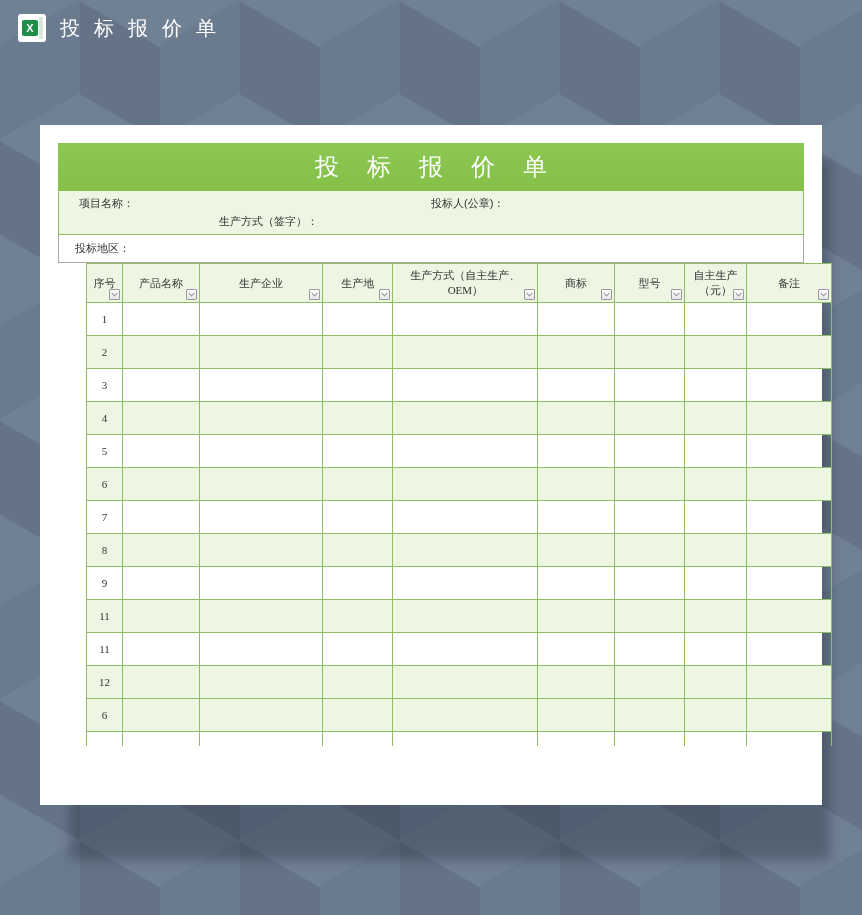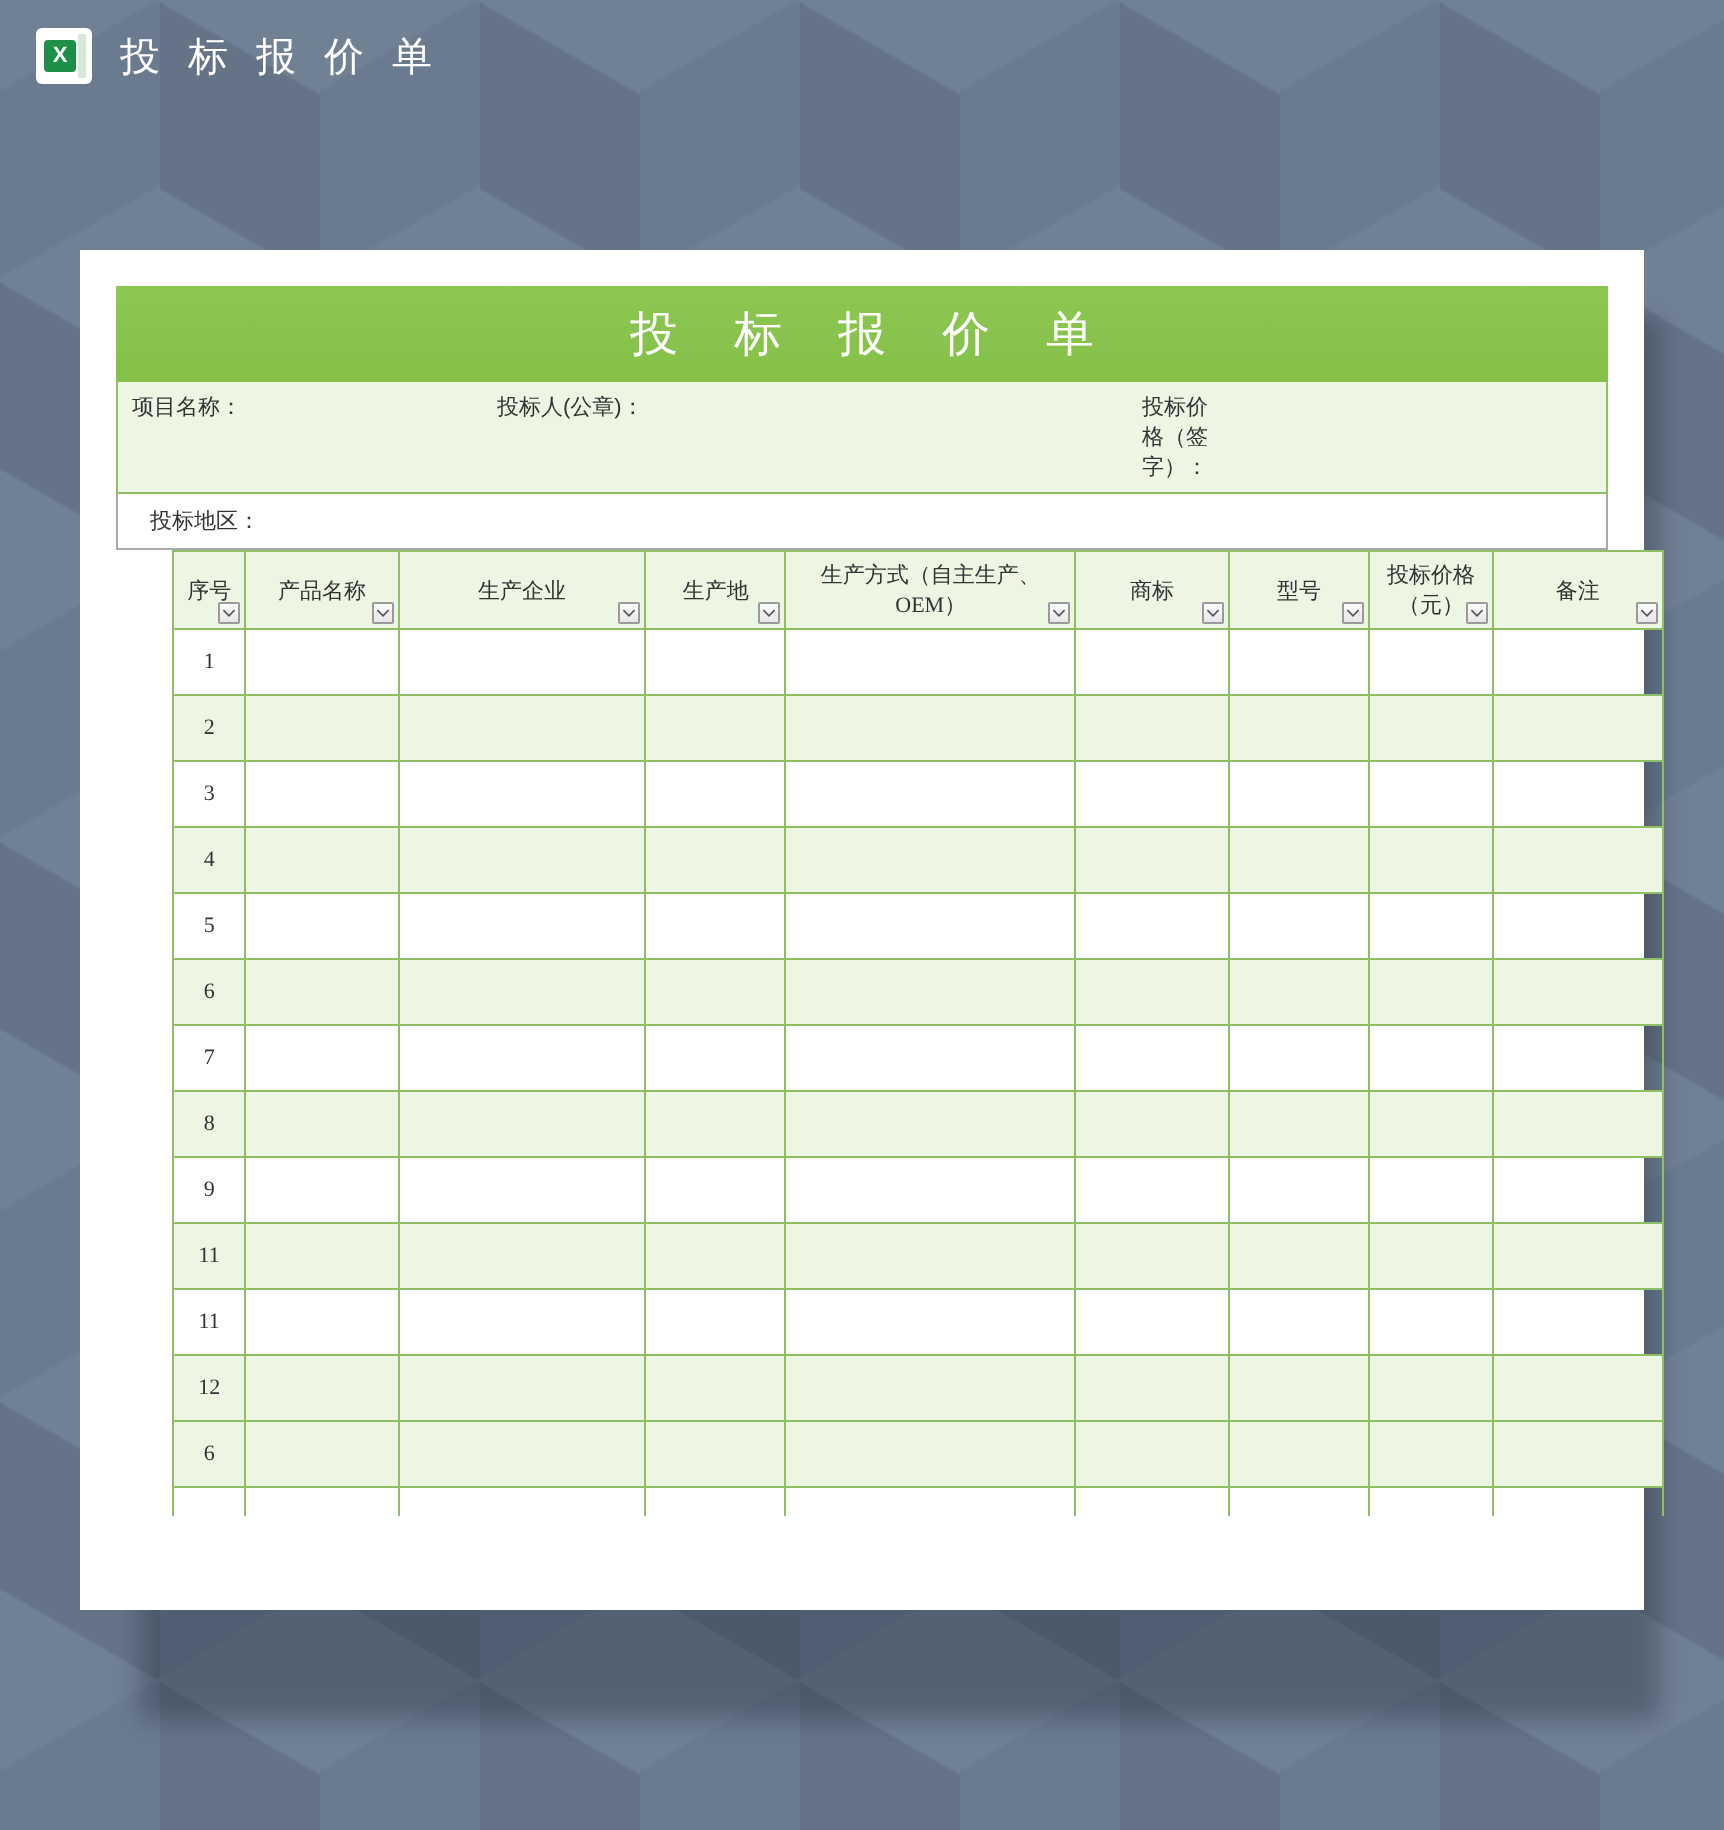--- a/index.html
+++ b/index.html
@@ -77,28 +77,28 @@
       height: 48px;
       display:flex; align-items:center; justify-content:center;
       color:#fff;
       font-size: 24px;
       letter-spacing: 28px;
       font-family: "SimSun","宋体",serif;
       padding-left: 28px;
     }
     .meta {
       display: grid;
-      grid-template-columns: 1fr 1fr 1fr 1fr;
+      grid-template-columns: 1fr 1fr;
       background: #edf6e3;
       border-left:1px solid #8fbf63;
       border-right:1px solid #8fbf63;
       border-bottom:1px solid #8fbf63;
       font-size: 11px;
       color:#333;
-      padding: 5px 7px;
+      padding: 5px 20px;
       row-gap: 3px;
     }
     .meta .r { padding-left: 140px; }
     .region {
       font-size: 11px;
       color:#333;
       padding: 6px 16px;
       border:1px solid #a9a9a9;
       border-top: none;
     }
@@ -158,21 +158,21 @@
 
 <div class="doc-shadow"></div>
 
 <div class="document">
 
   <div class="titlebar">投标报价单</div>
 
   <div class="meta">
     <div>项目名称：</div>
     <div>投标人(公章)：</div>
-    <div class="r">投标价格（签字）：</div>
+    <div class="r">生产方式（签字）：</div>
   </div>
 
   <div class="region">投标地区：</div>
 
   <table class="grid">
     <colgroup id="cg">
         <col style="width: 34px;">
         <col style="width: 72px;">
         <col style="width: 116px;">
         <col style="width: 66px;">
@@ -212,21 +212,21 @@
           <th><span>商标</span><span class="filter">
               <svg viewBox="0 0 10 6">
                 <path d="M1 1 L5 5 L9 1" fill="none" stroke="#555" stroke-width="1.2"></path>
               </svg>
             </span></th>
           <th><span>型号</span><span class="filter">
               <svg viewBox="0 0 10 6">
                 <path d="M1 1 L5 5 L9 1" fill="none" stroke="#555" stroke-width="1.2"></path>
               </svg>
             </span></th>
-          <th><span>投标价格（元）</span><span class="filter">
+          <th><span>自主生产（元）</span><span class="filter">
               <svg viewBox="0 0 10 6">
                 <path d="M1 1 L5 5 L9 1" fill="none" stroke="#555" stroke-width="1.2"></path>
               </svg>
             </span></th>
           <th><span>备注</span><span class="filter">
               <svg viewBox="0 0 10 6">
                 <path d="M1 1 L5 5 L9 1" fill="none" stroke="#555" stroke-width="1.2"></path>
               </svg>
             </span></th>
         </tr>

